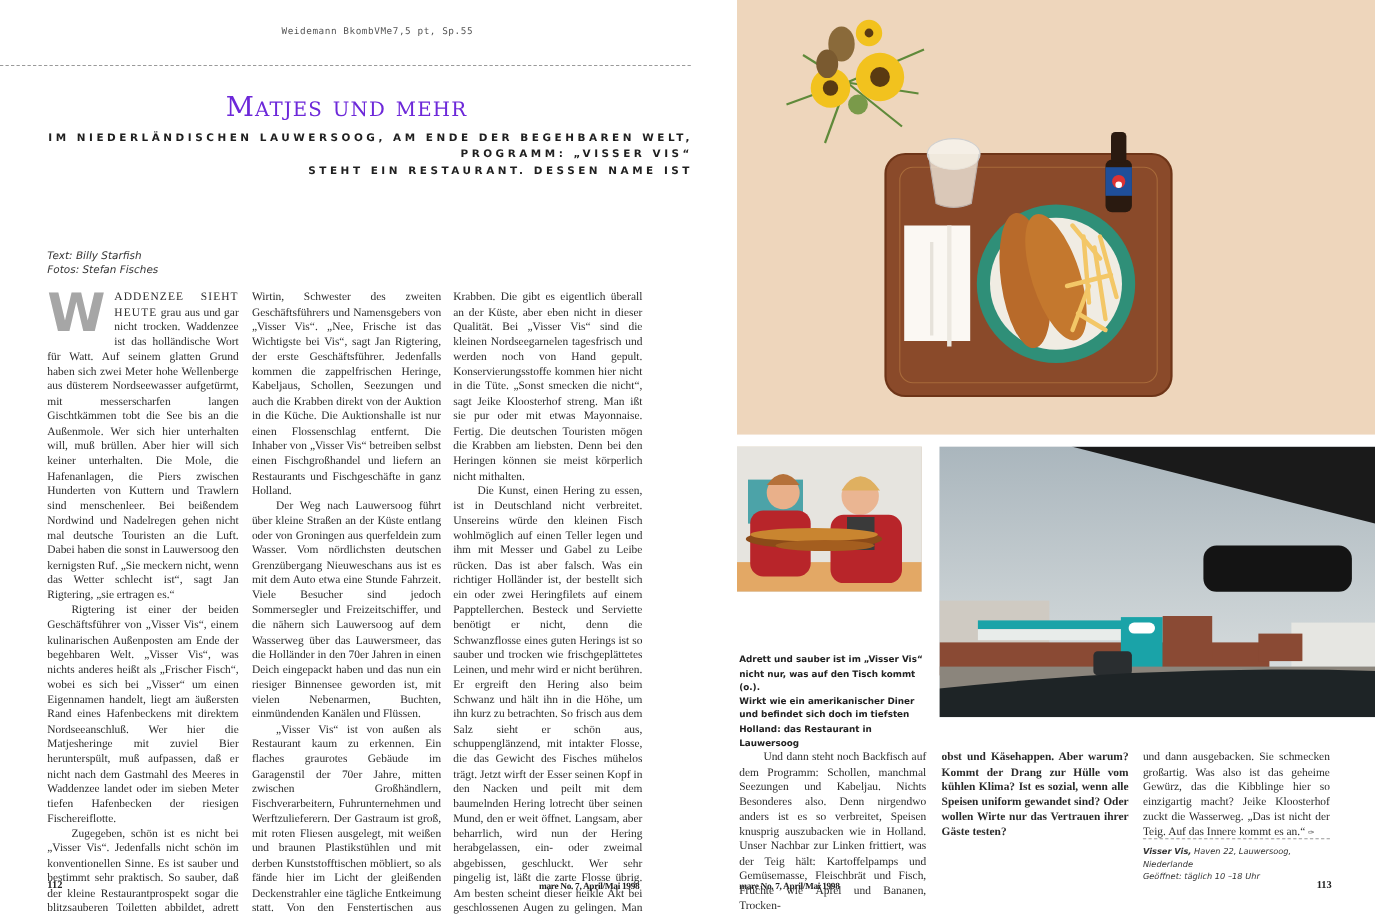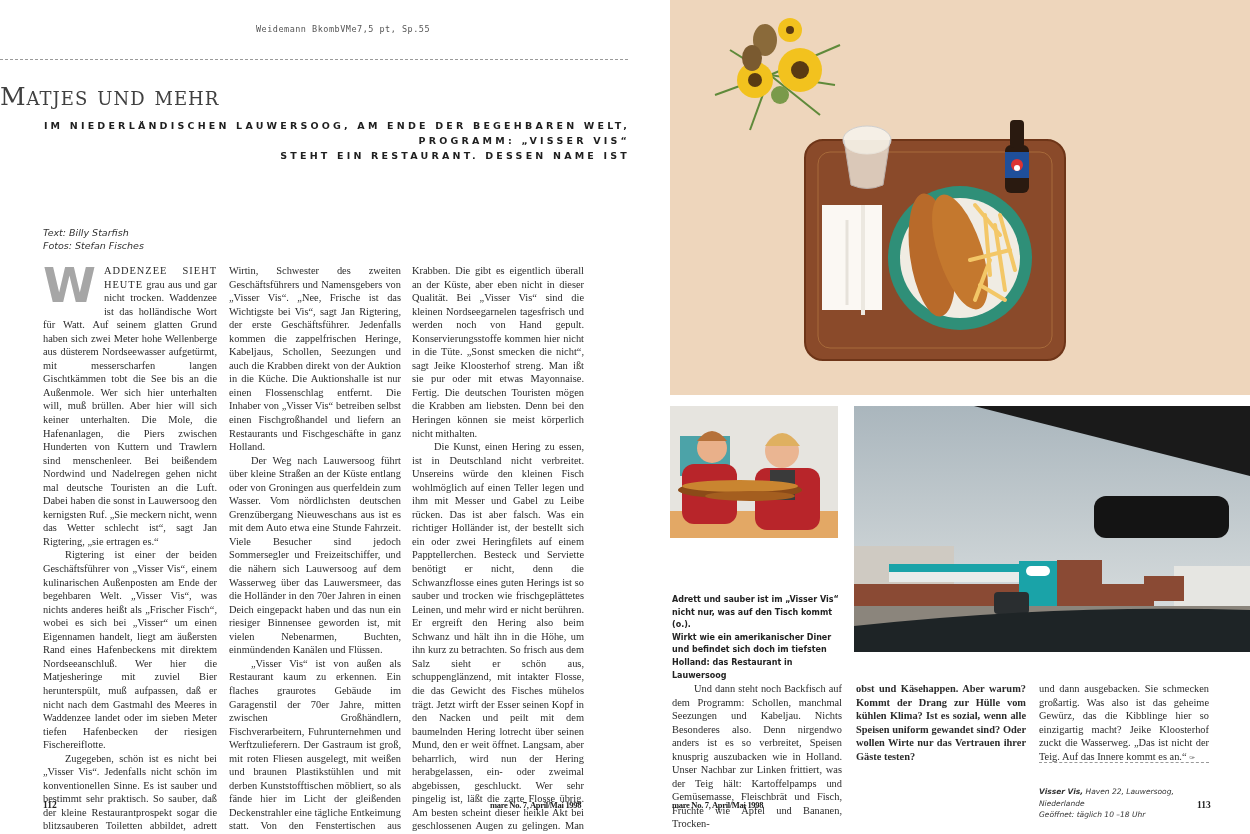--- a/index.html
+++ b/index.html
@@ -1,37 +1,37 @@
 <!DOCTYPE html>
 <html><head>
 <meta charset="utf-8">
 <style>
   html, body { margin:0; padding:0; background:#ffffff; }
   body { width:1250px; height:834px; position:relative; overflow:hidden; font-family:"Liberation Serif", serif; color:#2a2a2a; }
   .slug { position:absolute; top:24px; left:0; width:630px; text-align:center; font-family:"DejaVu Sans Mono", monospace; font-size:8.5px; letter-spacing:0.5px; color:#555;margin-left:28px; }
   .rule-top { position:absolute; top:59px; left:0; width:628px; border-top:1px dashed #9a9a9a; }
-  .title { position:absolute; top:82px; left:0; width:630px; text-align:left; font-family:"DejaVu Serif", serif; font-size:25px; letter-spacing:1px; color:#404040; font-variant:small-caps; }
+  .title { position:absolute; top:82px; left:0; width:630px; text-align:center; font-family:"DejaVu Serif", serif; font-size:25px; letter-spacing:1px; color:#6d28d9; font-variant:small-caps; }
   .subtitle { position:absolute; top:118px; left:0; width:630px; text-align:right; font-family:"DejaVu Sans", sans-serif; font-weight:bold; font-size:9.5px; letter-spacing:3.2px; line-height:15px; color:#1f1f1f; }
   .byline { position:absolute; top:226px; left:43px; font-family:"DejaVu Sans", sans-serif; font-style:italic; font-size:9.5px; line-height:13px; color:#333; }
   .col { position:absolute; font-size:10.4px; line-height:13.55px; text-align:justify; color:#2b2b2b; hyphens:manual; }
   .col p { margin:0; text-indent:22px; }
   .col p.first { text-indent:0; }
   .col1 { left:43px; top:264px; width:174px; }
   .col2 { left:229px; top:264px; width:172px; }
   .col3 { left:412px; top:264px; width:172px; }
   .col4 { left:672px; top:682px; width:170px; }
   .col5 { left:856px; top:682px; width:170px;font-weight:bold; }
   .col6 { left:1039px; top:682px; width:170px; }
   .dropcap { float:left; font-family:"DejaVu Sans", sans-serif; font-size:48px; line-height:40px; color:#a6a6a6; margin:1px 8px 0 0; font-weight:bold; }
   .lead-caps { letter-spacing:1px; }
   .folio { position:absolute; font-family:"Liberation Serif", serif; font-weight:bold; font-size:9.5px; color:#222; }
   .issue { position:absolute; font-family:"Liberation Serif", serif; font-weight:bold; font-size:8.5px; color:#222; letter-spacing:-0.3px; }
   .caption { position:absolute; left:672px; top:594px; width:172px; font-family:"DejaVu Sans", sans-serif; font-weight:bold; font-size:8px; line-height:12.6px; color:#222; }
   .info-rule { position:absolute; left:1039px; top:762px; width:170px; border-top:1px dashed #999; }
-  .info { position:absolute; left:1039px; top:768px; width:180px; font-family:"DejaVu Sans", sans-serif; font-style:italic; font-size:7.5px; line-height:11.5px; color:#333;margin-top:18px; }
+  .info { position:absolute; left:1039px; top:768px; width:180px; font-family:"DejaVu Sans", sans-serif; font-style:italic; font-size:7.5px; line-height:11.5px; color:#333; }
   .info b { font-weight:bold; }
   .photo { position:absolute; overflow:hidden; }
   .photo-tray { left:670px; top:0; width:580px; height:395px; background:#eed6bc; }
   .photo-staff { left:670px; top:406px; width:168px; height:132px; background:#d9cdbb; }
   .photo-car { left:854px; top:406px; width:396px; height:246px; background:#c7ced3; }
   .end-mark { font-size:7px; color:#555; }
 </style>
 </head>
 <body>
 

